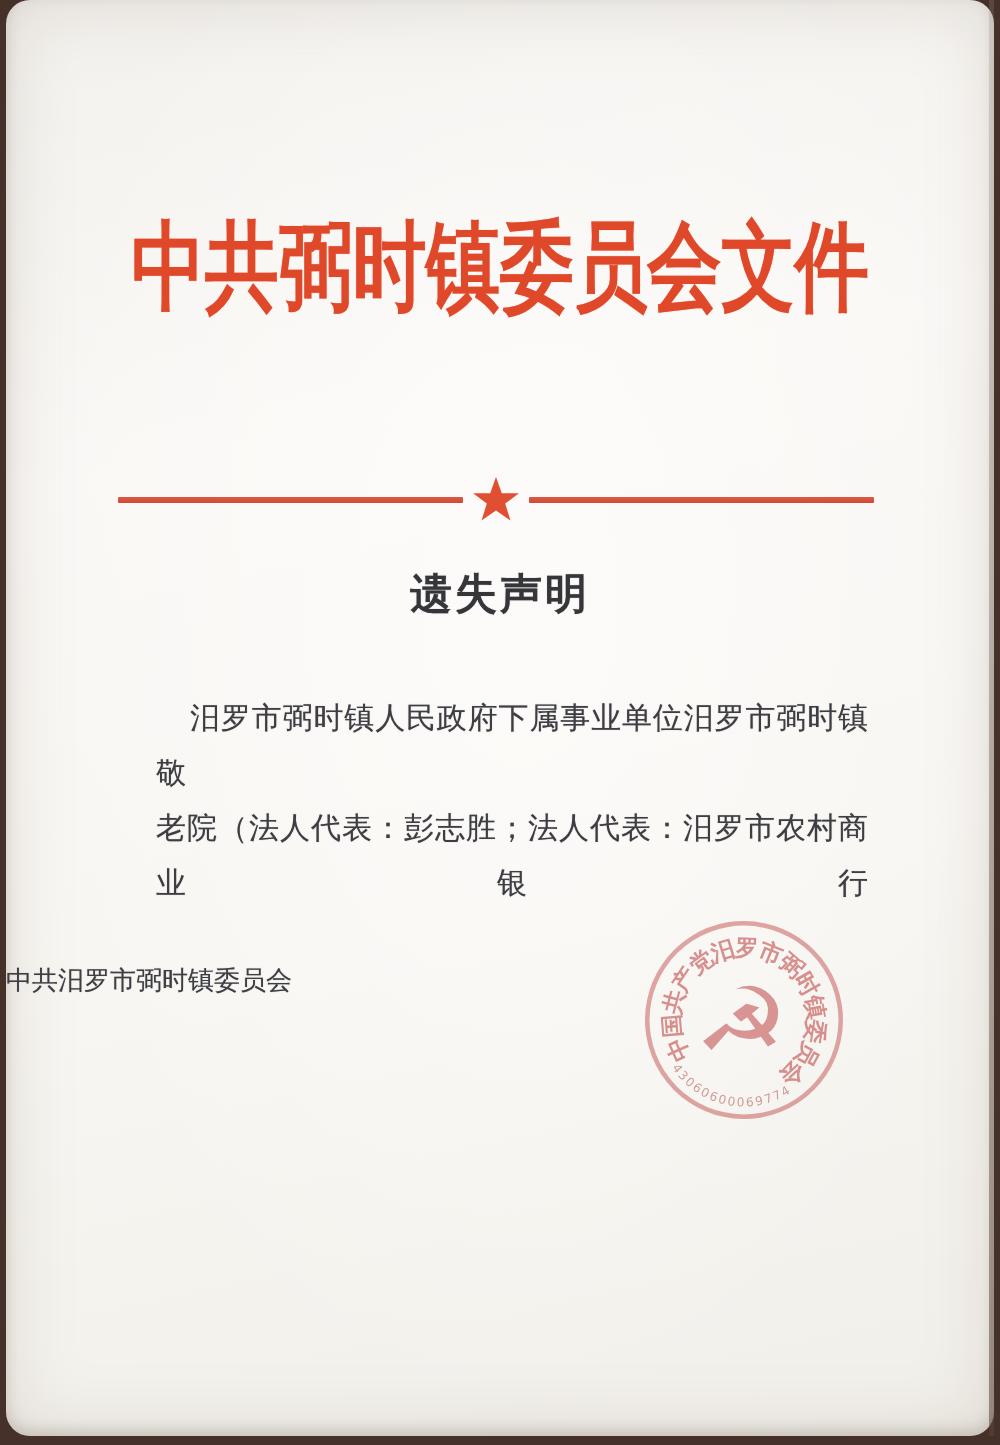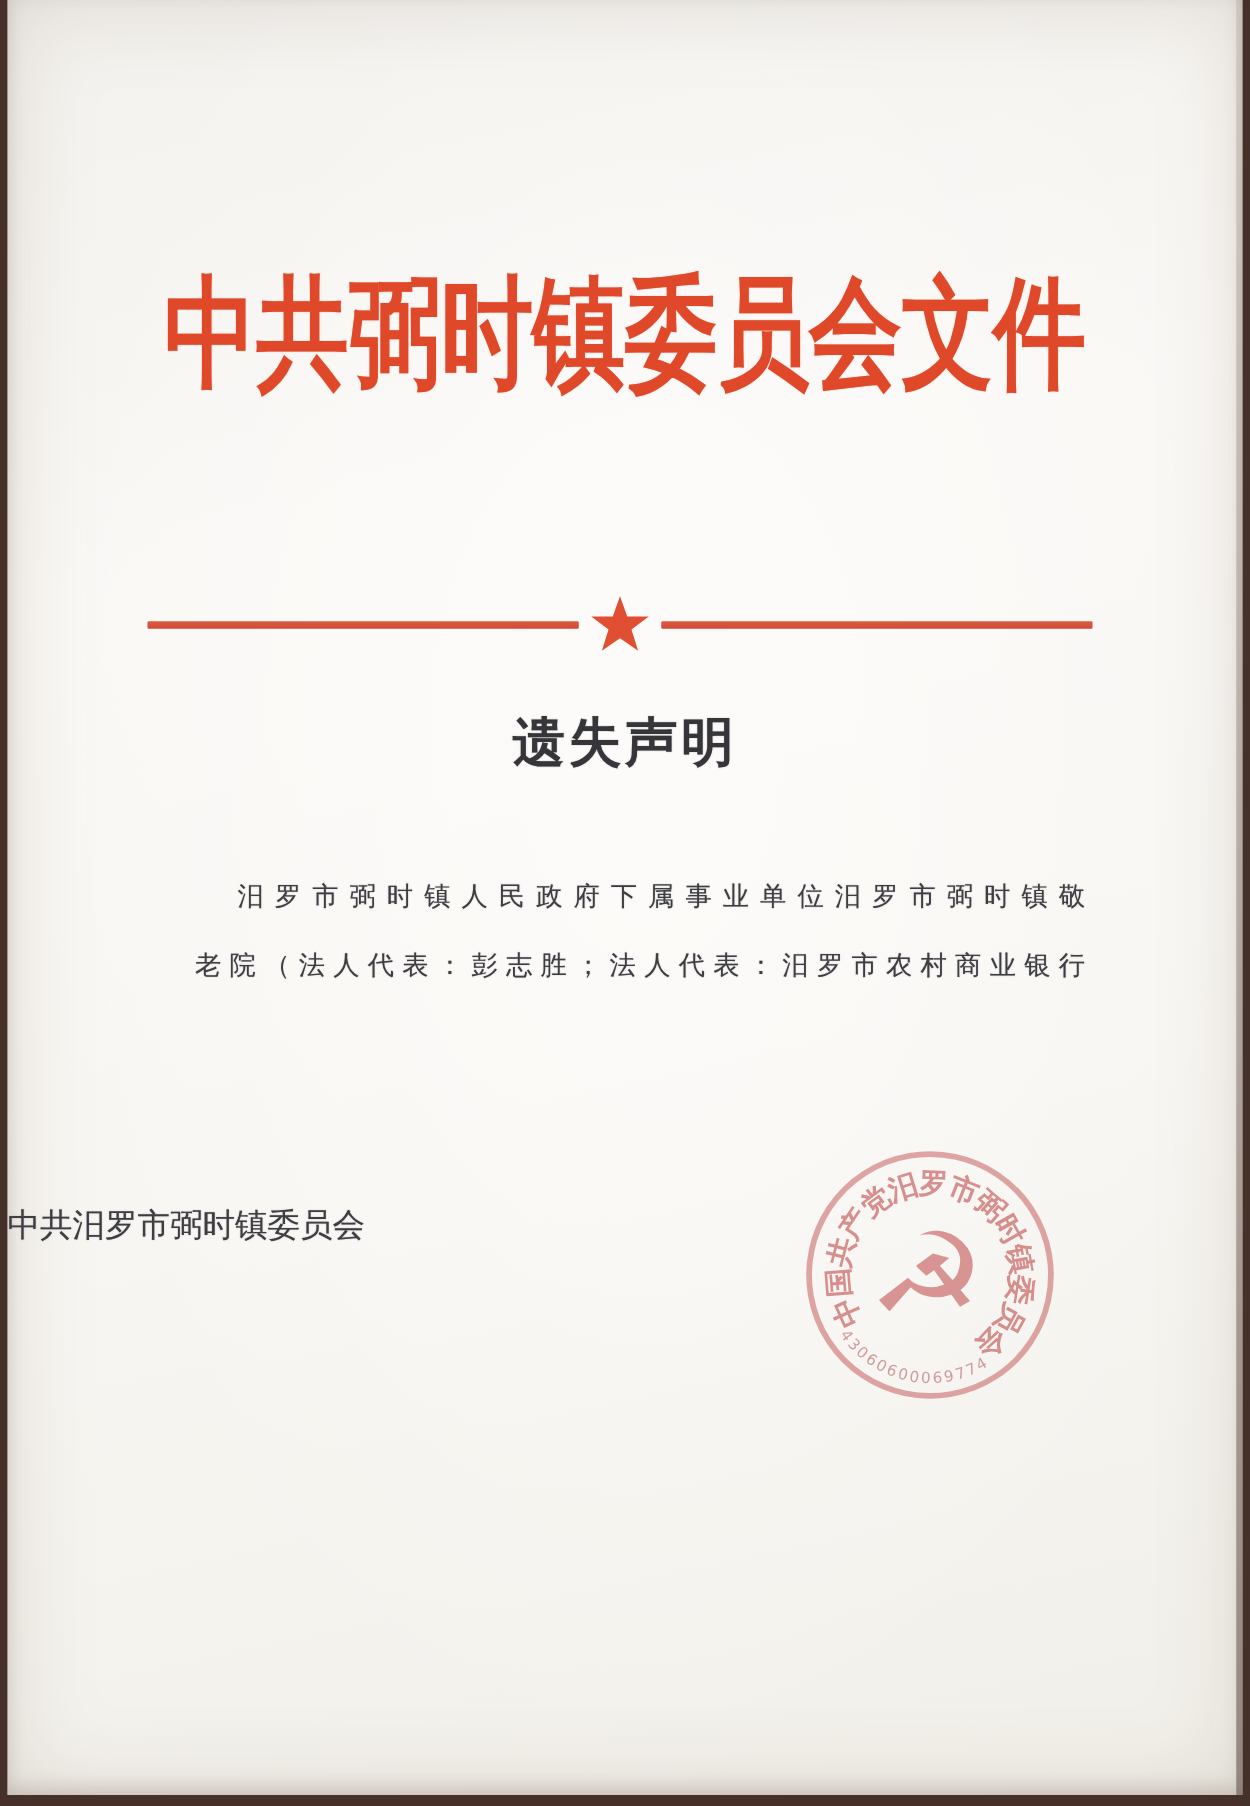--- a/index.html
+++ b/index.html
@@ -10,20 +10,21 @@
     font-family: "Liberation Serif", "DejaVu Serif", serif;
     overflow: hidden;
   }
   .paper {
     position: absolute;
     left: 6px; top: 0; right: 6px; bottom: 9px;
     background:
       radial-gradient(ellipse at 52% 42%, rgba(255,255,255,0.55), rgba(255,255,255,0) 70%),
       linear-gradient(168deg, #f3f1ed 0%, #faf8f5 30%, #f8f6f2 62%, #f1efe9 100%);
     box-shadow: inset 0 0 70px rgba(140,128,115,0.22), inset 0 -6px 14px rgba(110,95,85,0.25);
+    border-radius: 24px;
   }
   .right-edge-shade {
     position: absolute; top: 0; right: 0; width: 5px; height: 100%;
     background: linear-gradient(to bottom, rgba(150,140,128,0.25), rgba(90,70,60,0.55));
   }
   .header-title {
     position: absolute;
     top: 204px; left: 0; width: 100%;
     text-align: center;
     font-size: 97px;
@@ -53,21 +54,21 @@
     text-align: center;
     font-size: 42px;
     font-weight: bold;
     color: #35353a;
     letter-spacing: 3px;
     text-shadow: 0 0 1px rgba(50,50,55,0.5);
   }
   .body-block {
     position: absolute;
     top: 690px; left: 150px; width: 712px;
-    font-size: 21px;
+    font-size: 30px;
     color: #3d3d42;
     line-height: 55px;
     text-shadow: 0 0 1px rgba(60,60,65,0.45);
   }
   .doc-line { width: 100%; }
   .doc-line.justify { text-align: justify; text-align-last: justify; }
   .doc-line.indent { text-indent: 34px; }
   .doc-line.last { text-align: left; white-space: nowrap; }
   .underlined {
     border-bottom: 2px solid #45454a;

